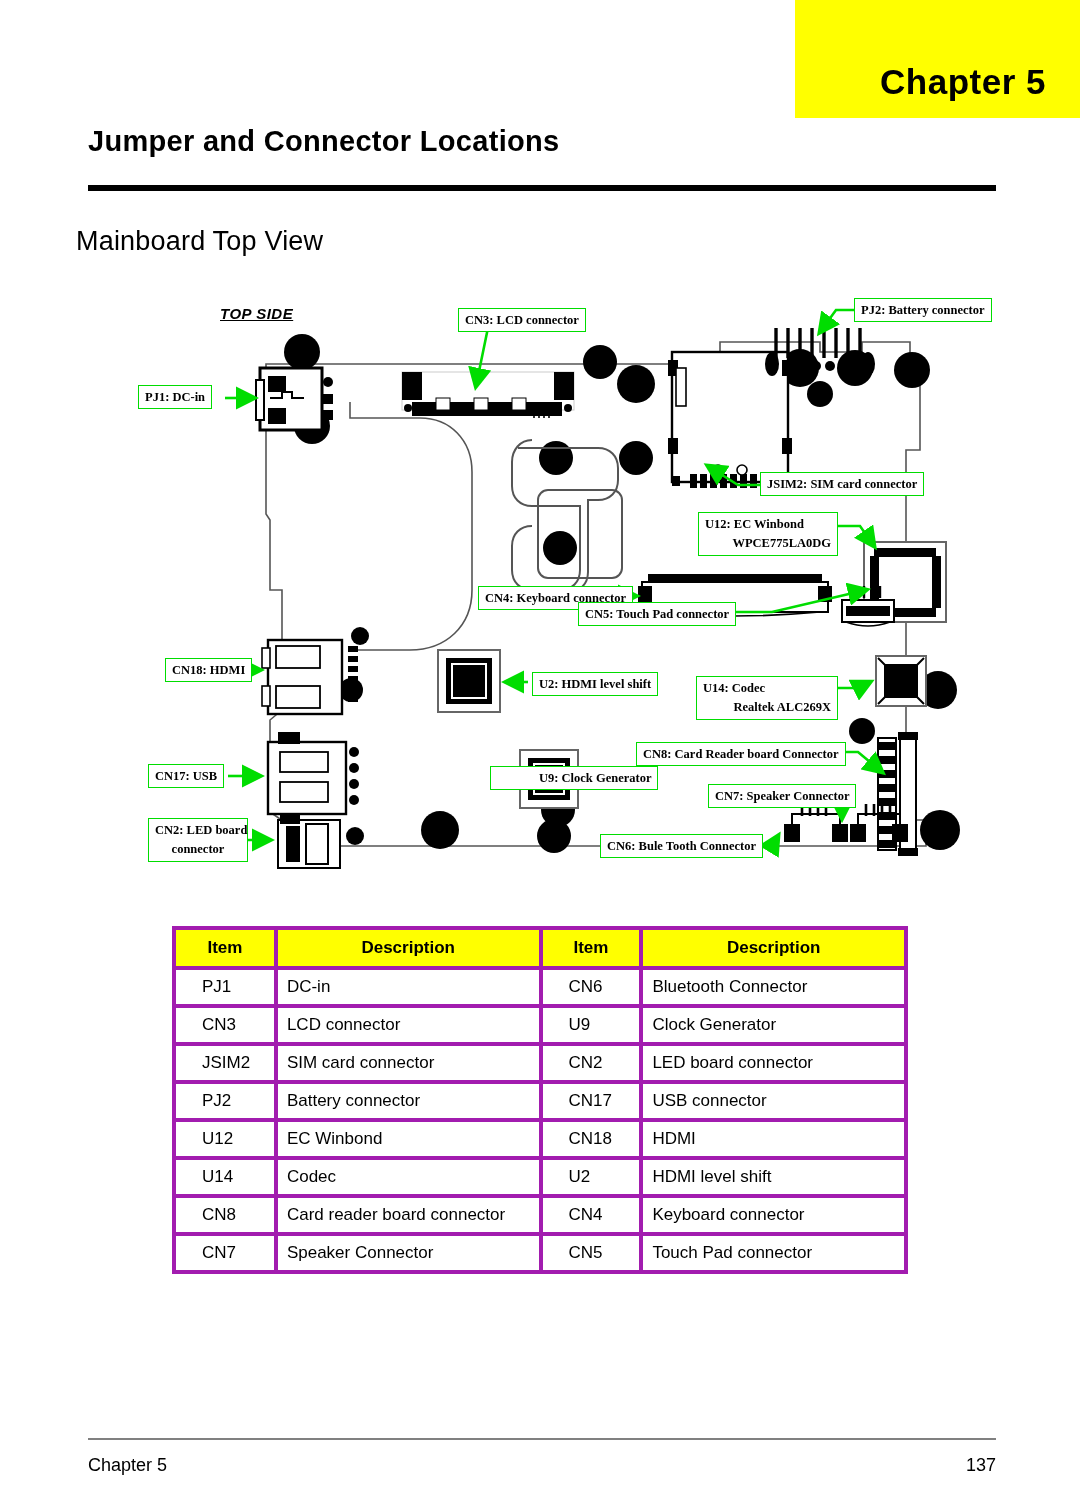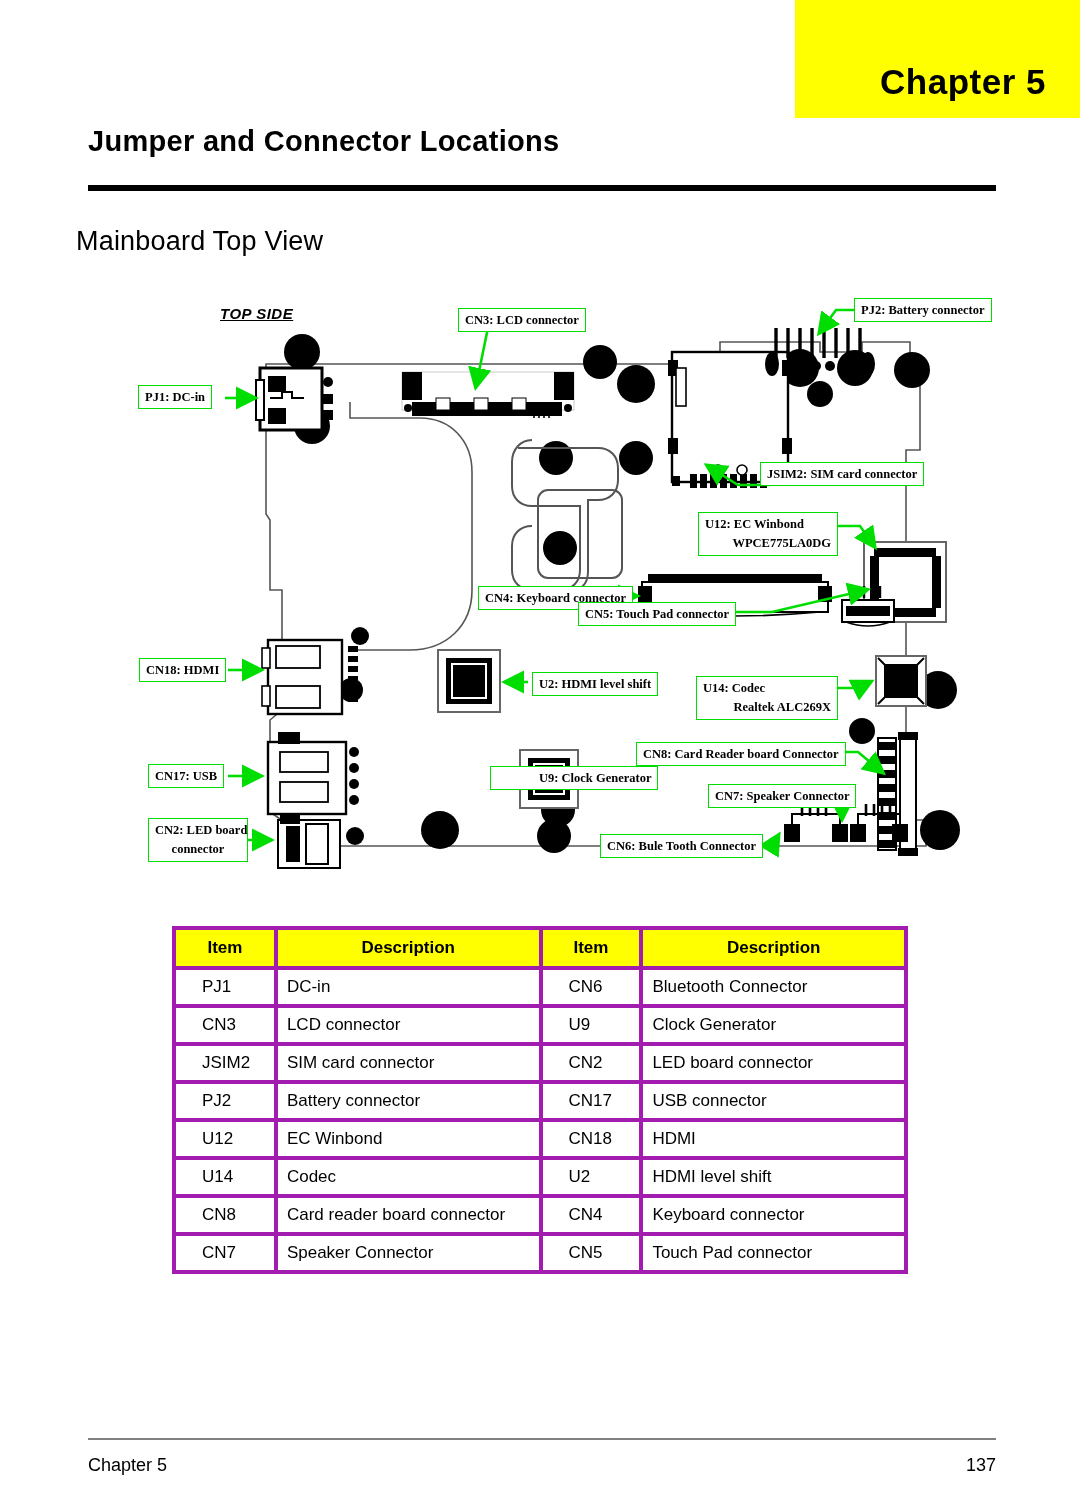--- a/index.html
+++ b/index.html
@@ -460,30 +460,30 @@
       <line x1="108" y1="550" x2="150" y2="550"></line>
       <path d="M 630 556 L 652 556 L 658 546"></path>
     </g>
   </svg>
 
   <div class="top-side-label">TOP SIDE</div>
 
   <div class="callout" style="left:18px;  top:95px;">PJ1: DC-in</div>
   <div class="callout" style="left:338px; top:18px;">CN3: LCD connector</div>
   <div class="callout" style="left:734px; top:8px;">PJ2: Battery connector</div>
-  <div class="callout" style="left:640px; top:172px;">JSIM2: SIM card connector</div>
+  <div class="callout" style="left:640px; top:182px;">JSIM2: SIM card connector</div>
 
   <div class="callout two-line" style="left:578px; top:222px; width:140px;">
     <span>U12: EC Winbond</span>
     <span class="l2">WPCE775LA0DG</span>
   </div>
 
   <div class="callout" style="left:358px; top:296px;">CN4: Keyboard connector</div>
   <div class="callout" style="left:458px; top:312px;">CN5: Touch Pad connector</div>
-  <div class="callout" style="left:19px;  top:368px;">CN18: HDMI</div>
+  <div class="callout" style="left:45px;  top:368px;">CN18: HDMI</div>
   <div class="callout" style="left:412px; top:382px;">U2: HDMI level shift</div>
 
   <div class="callout two-line" style="left:576px; top:386px; width:142px;">
     <span>U14: Codec</span>
     <span class="l2">Realtek ALC269X</span>
   </div>
 
   <div class="callout" style="left:516px; top:452px;">CN8: Card Reader board Connector</div>
   <div class="callout" style="left:28px;  top:474px;text-align:center;">CN17: USB</div>
   <div class="callout" style="left:588px; top:494px;">CN7: Speaker Connector</div>

